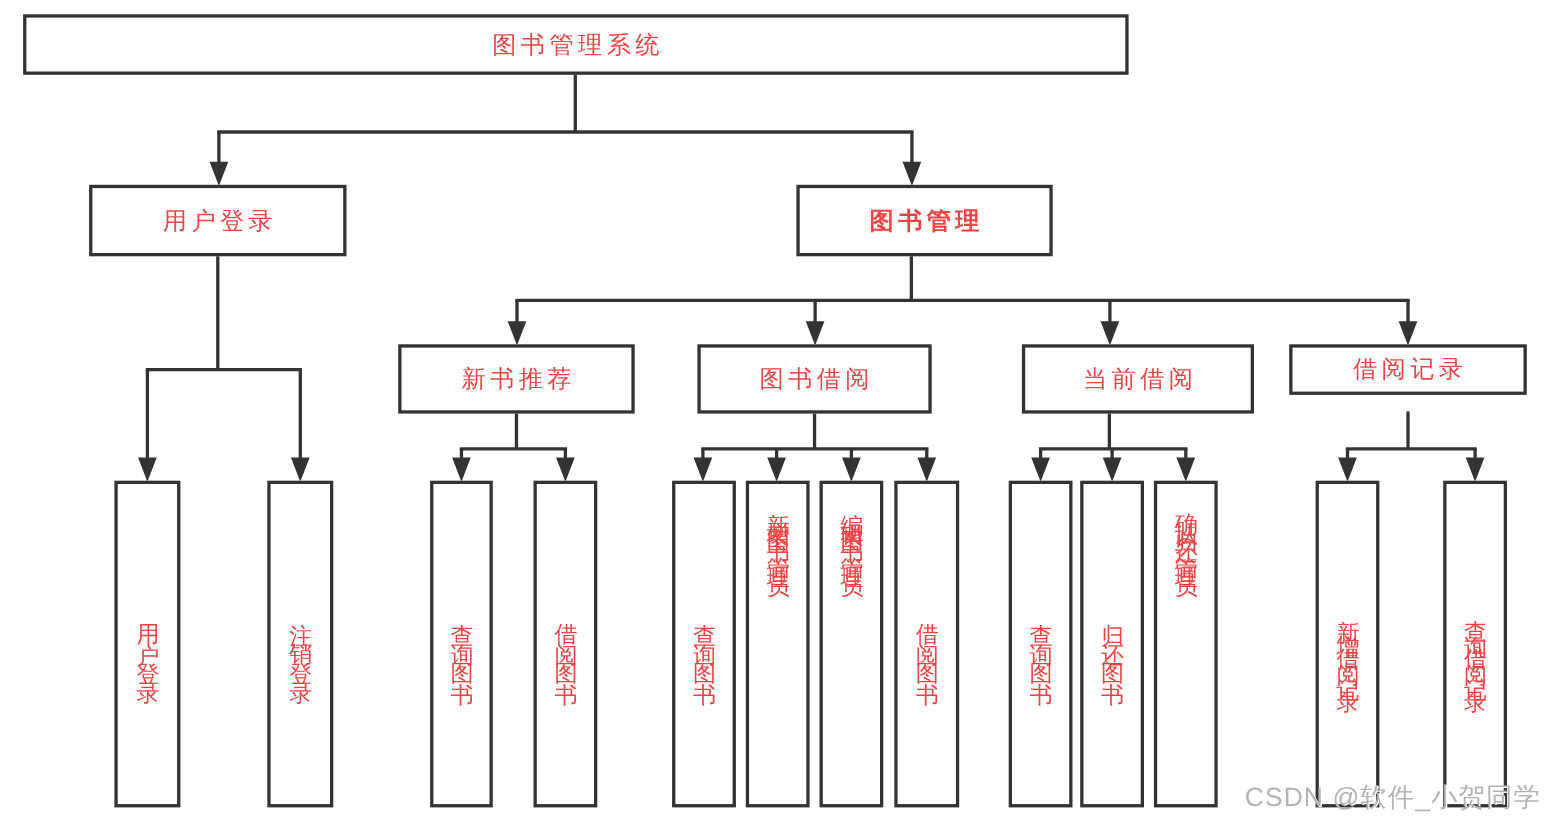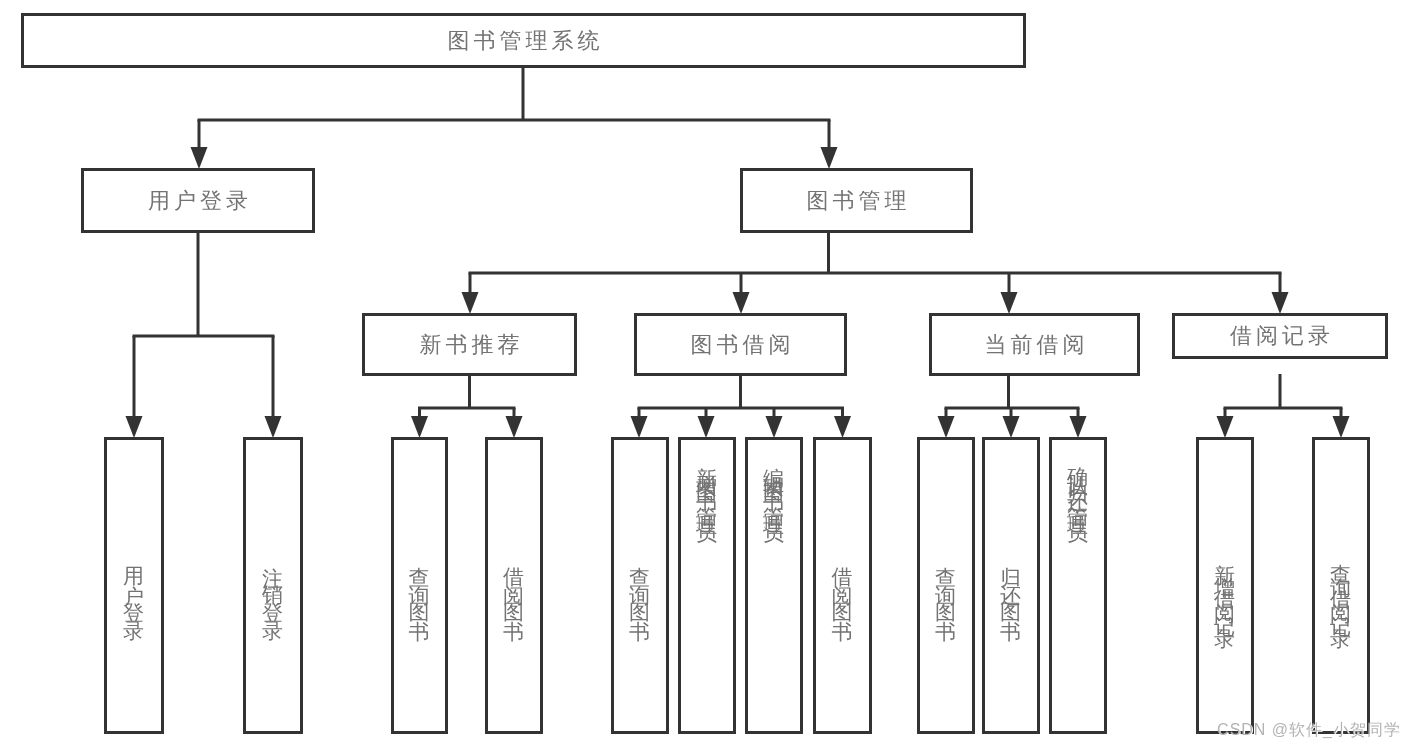--- a/index.html
+++ b/index.html
@@ -4,58 +4,58 @@
 <style>
   html,body{margin:0;padding:0;}
   body{
     width:1405px;height:747px;position:relative;background:#ffffff;
     font-family:"Liberation Sans","DejaVu Sans",sans-serif;overflow:hidden;
   }
   #connectors{position:absolute;left:0;top:0;width:1405px;height:747px;z-index:1;}
   .box{
     position:absolute;box-sizing:border-box;border:3px solid #333333;background:#ffffff;
     display:flex;align-items:center;justify-content:center;
-    color:#737373;font-size:22px;letter-spacing:4px;z-index:2;
+    color:#ef4444;font-size:22px;letter-spacing:4px;z-index:2;
   }
   .box .hlabel{white-space:nowrap;padding-left:4px;}
   .leaf{font-size:21px;letter-spacing:0;}
   .leaf .vlabel{
     writing-mode:vertical-rl;text-orientation:mixed;
     line-height:1;white-space:nowrap;
   }
   .ls4 .vlabel{letter-spacing:18px;}
   .ls6 .vlabel{letter-spacing:13px;}
   .ls9 .vlabel{letter-spacing:8px;}
   .from-top{align-items:flex-start;}
   .from-top .vlabel{padding-top:10px;}
   
   .root{left:21px;top:13px;width:1005px;height:55px;}
   .l2a{left:81px;top:168px;width:234px;height:65px;}
-  .l2b{left:740px;top:168px;width:233px;height:65px;}
+  .l2b{left:724px;top:168px;width:233px;height:65px;font-weight:bold;}
   .l3a{left:362px;top:313px;width:215px;height:63px;font-family:Liberation Mono, monospace;}
   .l3b{left:634px;top:313px;width:213px;height:63px;}
   .l3c{left:903px;top:313px;width:211px;height:63px;margin-left:26px;}
   .l3d{left:1172px;top:313px;width:216px;height:46px;}
   .lf{top:437px;height:297px;width:58px;}
   .lf1{left:104px;width:60px;}
   .lf2{left:243px;width:60px;}
   .lf3{left:391px;width:57px;}
   .lf4{left:485px;}
   .lf5{left:611px;}
   .lf6{left:678px;}
   .lf7{left:745px;}
   .lf8{left:813px;width:59px;}
   .lf9{left:917px;}
   .lf10{left:982px;}
   .lf11{left:1049px;}
   .lf12{left:1196px;}
   .lf13{left:1312px;}
   .watermark{
     position:absolute;right:4px;bottom:6px;z-index:10;
-    color:#b3b3b3;font-size:16px;letter-spacing:1px;
+    color:#b3b3b3;font-size:24px;letter-spacing:1px;
     text-shadow:1px 1px 0 #ffffff;
   }
 </style>
 </head>
 <body>
 
 <svg id="connectors" viewBox="0 0 1405 747" xmlns="http://www.w3.org/2000/svg">
   <g stroke="#333333" stroke-width="3" fill="none">
 
     <path d="M523 66 V120"></path>

